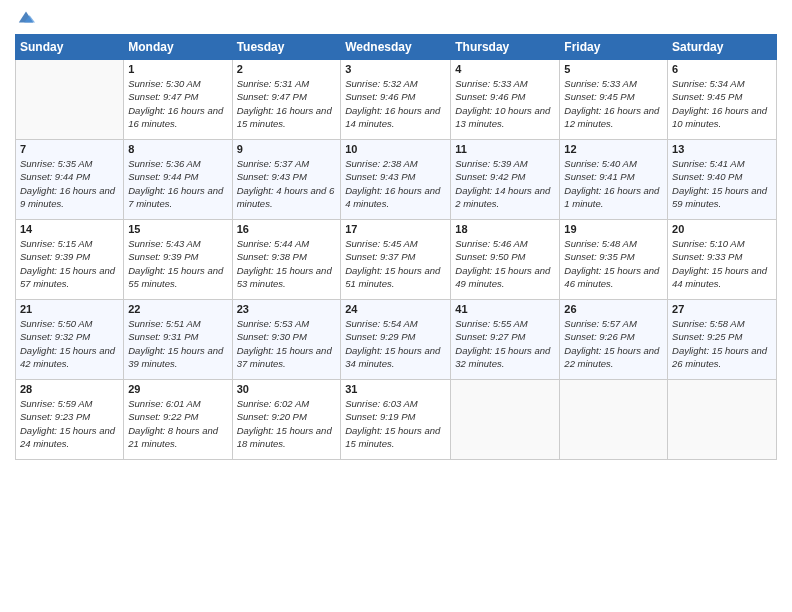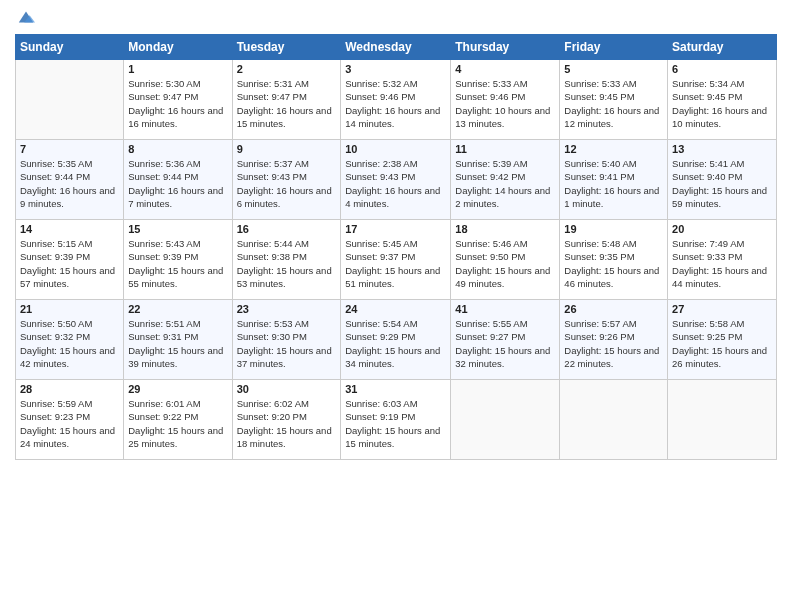--- a/index.html
+++ b/index.html
@@ -84,20 +84,21 @@
     }
     .day-num {
       font-weight: bold;
       font-size: 11px;
       display: block;
       margin-bottom: 2px;
     }
     .cell-text {
       line-height: 1.4;
       color: #333;
+      font-style: italic;
     }
     td.empty {
       background: #f9f9f9;
     }
   </style>
 </head>
 <body>
 
 <div class="container">
   <div class="header">
@@ -200,21 +201,21 @@
             <span>Sunrise: 5:36 AM</span><br>
             <span>Sunset: 9:44 PM</span><br>
             <span>Daylight: 16 hours and 7 minutes.</span>
           </div>
         </td>
           <td>
           <span class="day-num">9</span>
           <div class="cell-text">
             <span>Sunrise: 5:37 AM</span><br>
             <span>Sunset: 9:43 PM</span><br>
-            <span>Daylight: 16 hours and 6 minutes.</span>
+            <span>Daylight: 4 hours and 6 minutes.</span>
           </div>
         </td>
           <td>
           <span class="day-num">10</span>
           <div class="cell-text">
             <span>Sunrise: 2:38 AM</span><br>
             <span>Sunset: 9:43 PM</span><br>
             <span>Daylight: 16 hours and 4 minutes.</span>
           </div>
         </td>
@@ -288,21 +289,21 @@
           <span class="day-num">19</span>
           <div class="cell-text">
             <span>Sunrise: 5:48 AM</span><br>
             <span>Sunset: 9:35 PM</span><br>
             <span>Daylight: 15 hours and 46 minutes.</span>
           </div>
         </td>
           <td>
           <span class="day-num">20</span>
           <div class="cell-text">
-            <span>Sunrise: 7:49 AM</span><br>
+            <span>Sunrise: 5:10 AM</span><br>
             <span>Sunset: 9:33 PM</span><br>
             <span>Daylight: 15 hours and 44 minutes.</span>
           </div>
         </td>
         </tr>
         <tr>
           <td>
           <span class="day-num">21</span>
           <div class="cell-text">
             <span>Sunrise: 5:50 AM</span><br>
@@ -366,21 +367,21 @@
             <span>Sunrise: 5:59 AM</span><br>
             <span>Sunset: 9:23 PM</span><br>
             <span>Daylight: 15 hours and 24 minutes.</span>
           </div>
         </td>
           <td>
           <span class="day-num">29</span>
           <div class="cell-text">
             <span>Sunrise: 6:01 AM</span><br>
             <span>Sunset: 9:22 PM</span><br>
-            <span>Daylight: 15 hours and 25 minutes.</span>
+            <span>Daylight: 8 hours and 21 minutes.</span>
           </div>
         </td>
           <td>
           <span class="day-num">30</span>
           <div class="cell-text">
             <span>Sunrise: 6:02 AM</span><br>
             <span>Sunset: 9:20 PM</span><br>
             <span>Daylight: 15 hours and 18 minutes.</span>
           </div>
         </td>

